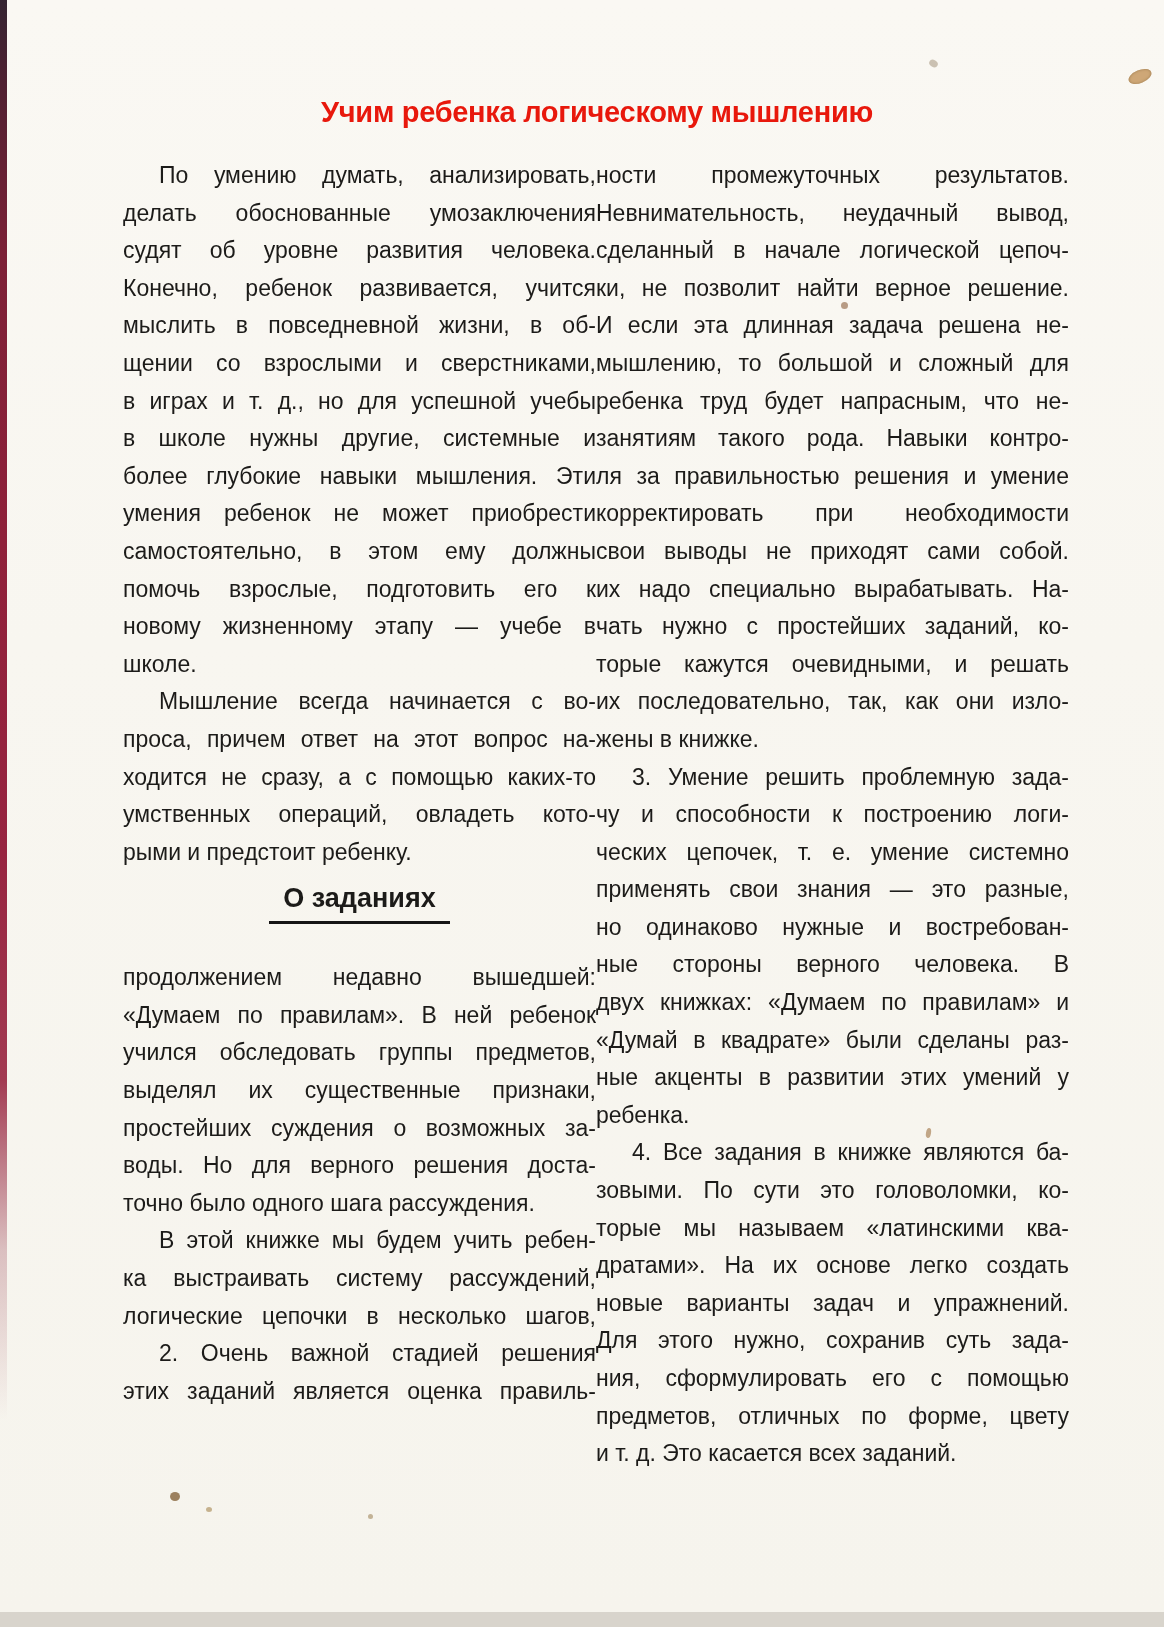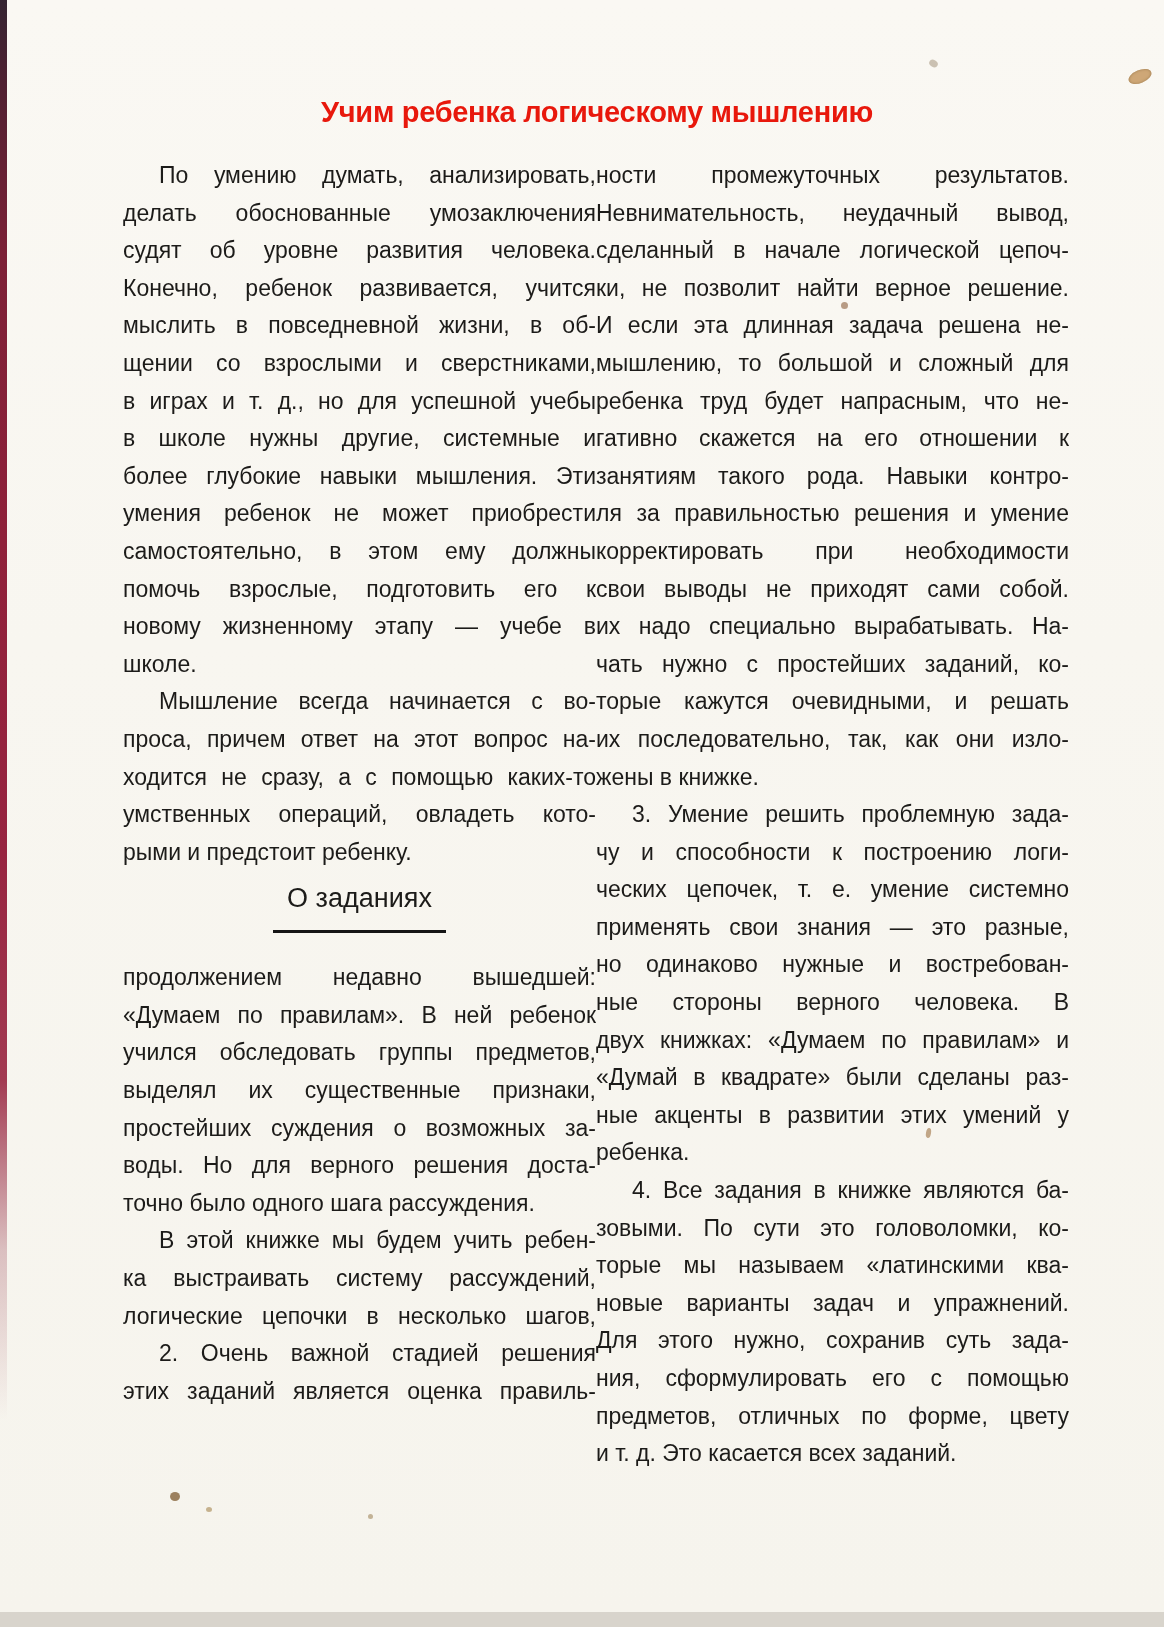--- a/index.html
+++ b/index.html
@@ -35,22 +35,22 @@
     font-size:23px;
     text-align:justify;
     -moz-text-align-last:justify;
     text-align-last:justify;
     overflow:hidden;
   }
   .line.indent{text-indent:36px;}
   .line.end{-moz-text-align-last:left;text-align-last:left;}
   .heading-row{height:76px;padding-top:12px;text-align:center;-moz-text-align-last:center;text-align-last:center;}
   .heading-text{
-    display:inline-block;font-weight:normal;font-size:27px;
-    border-bottom:3px solid #151515;padding:0 14px 16px;
+    display:inline-block;font-weight:bold;font-size:27px;
+    border-bottom:3px solid #151515;padding:0 14px 7px;
   }
   
   .stain{position:absolute;border-radius:50%;pointer-events:none;}
   .stain.s1{left:1128px;top:70px;width:24px;height:13px;background:#c79a62;opacity:.85;transform:rotate(-22deg);box-shadow:inset 0 0 3px #8a6330;}
   .stain.s2{left:929px;top:60px;width:9px;height:7px;background:#a4947b;opacity:.55;transform:rotate(30deg);}
   .stain.s3{left:841px;top:302px;width:7px;height:7px;background:#8b5e3c;opacity:.6;}
   .stain.s4{left:926px;top:1128px;width:5px;height:10px;background:#a47b4e;opacity:.65;transform:rotate(10deg);}
   .stain.s5{left:170px;top:1492px;width:10px;height:9px;background:#7d5a2e;opacity:.75;}
   .stain.s6{left:206px;top:1507px;width:6px;height:5px;background:#a5854f;opacity:.6;}
   .stain.s7{left:368px;top:1514px;width:5px;height:5px;background:#8f7240;opacity:.5;}
@@ -99,21 +99,20 @@
         <div class="line">этих заданий является оценка правиль-</div>
       </div>
     <div class="col">
         <div class="line">ности промежуточных результатов.</div>
         <div class="line">Невнимательность, неудачный вывод,</div>
         <div class="line">сделанный в начале логической цепоч-</div>
         <div class="line">ки, не позволит найти верное решение.</div>
         <div class="line">И если эта длинная задача решена не-</div>
         <div class="line">мышлению, то большой и сложный для</div>
         <div class="line">ребенка труд будет напрасным, что не-</div>
-        <div class="line">гативно скажется на его отношении к</div>
         <div class="line">занятиям такого рода. Навыки контро-</div>
         <div class="line">ля за правильностью решения и умение</div>
         <div class="line">корректировать при необходимости</div>
         <div class="line">свои выводы не приходят сами собой.</div>
         <div class="line">их надо специально вырабатывать. На-</div>
         <div class="line">чать нужно с простейших заданий, ко-</div>
         <div class="line">торые кажутся очевидными, и решать</div>
         <div class="line">их последовательно, так, как они изло-</div>
         <div class="line end">жены в книжке.</div>
         <div class="line indent">3. Умение решить проблемную зада-</div>
@@ -122,20 +121,21 @@
         <div class="line">применять свои знания — это разные,</div>
         <div class="line">но одинаково нужные и востребован-</div>
         <div class="line">ные стороны верного человека. В</div>
         <div class="line">двух книжках: «Думаем по правилам» и</div>
         <div class="line">«Думай в квадрате» были сделаны раз-</div>
         <div class="line">ные акценты в развитии этих умений у</div>
         <div class="line end">ребенка.</div>
         <div class="line indent">4. Все задания в книжке являются ба-</div>
         <div class="line">зовыми. По сути это головоломки, ко-</div>
         <div class="line">торые мы называем «латинскими ква-</div>
+        <div class="line">дратами». На их основе легко создать</div>
         <div class="line">новые варианты задач и упражнений.</div>
         <div class="line">Для этого нужно, сохранив суть зада-</div>
         <div class="line">ния, сформулировать его с помощью</div>
         <div class="line">предметов, отличных по форме, цвету</div>
         <div class="line end">и т. д. Это касается всех заданий.</div>
       </div>
   </div>
 
   <div class="stain s1"></div>
   <div class="stain s2"></div>

